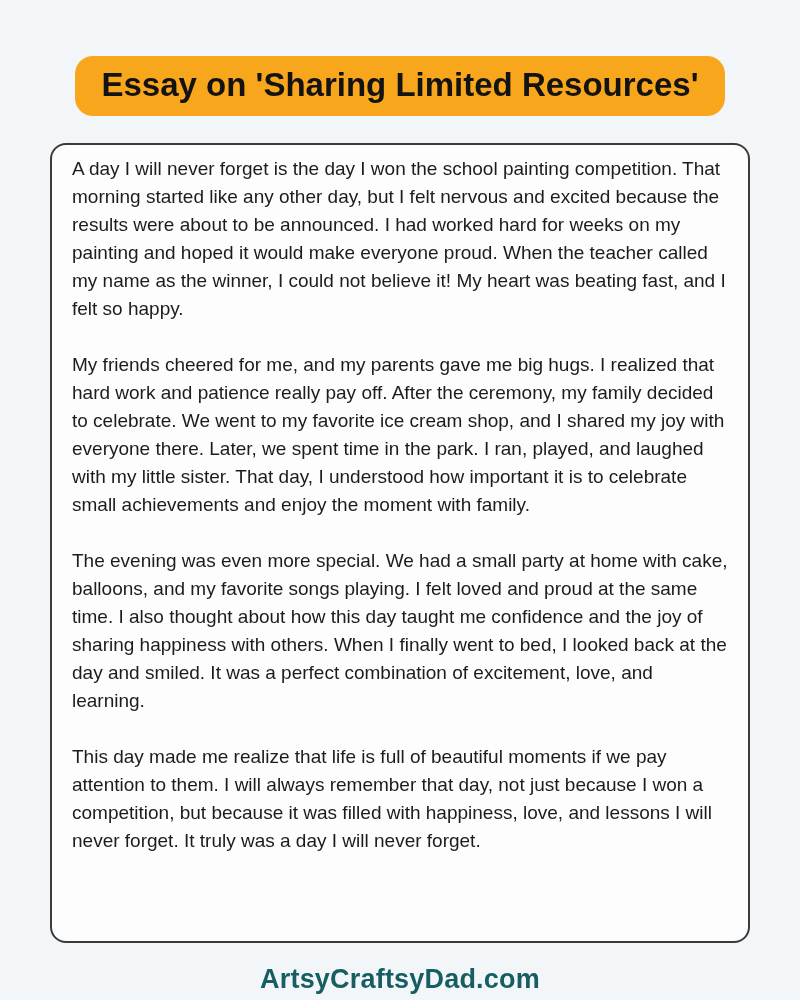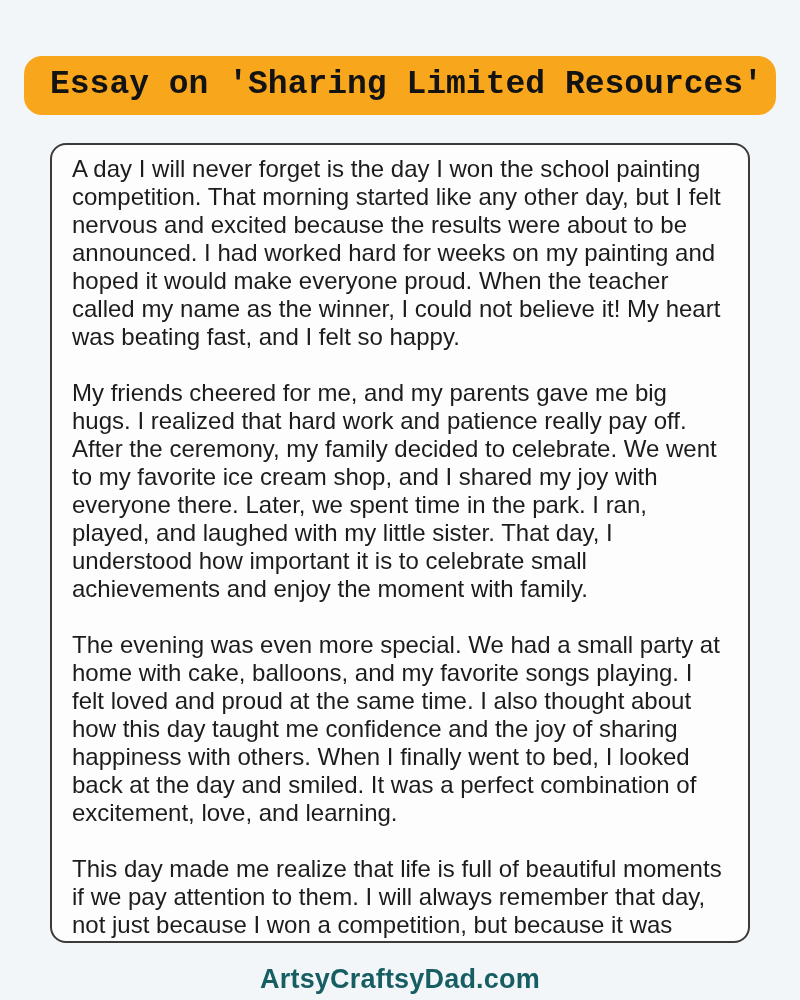--- a/index.html
+++ b/index.html
@@ -26,38 +26,38 @@
     padding: 10px 26px 12px 26px;
     max-width: 700px;
   }
   .banner h1 {
     margin: 0;
     font-size: 33px;
     font-weight: 700;
     color: #131313;
     letter-spacing: 0px;
     white-space: nowrap;
-    font-family: Liberation Mono, monospace;
+    font-family: Liberation Sans, sans-serif;
   }
   .essay-box {
     position: absolute;
     left: 50px;
     right: 50px;
     top: 143px;
     height: 800px;
     box-sizing: border-box;
     background: #fdfdfe;
     border: 2px solid #3b3b3b;
     border-radius: 16px;
     padding: 10px 20px 0 20px;
     overflow: hidden;
   }
   .essay-box p {
     margin: 0 0 28px 0;
-    font-size: 24px;
+    font-size: 19px;
     line-height: 28px;
     font-weight: 300;
     color: #1c1c1c;
     text-align: left;
     font-family: "Liberation Sans", sans-serif;
   }
   .essay-box p:last-child {
     margin-bottom: 0;
   }
   .footer {

